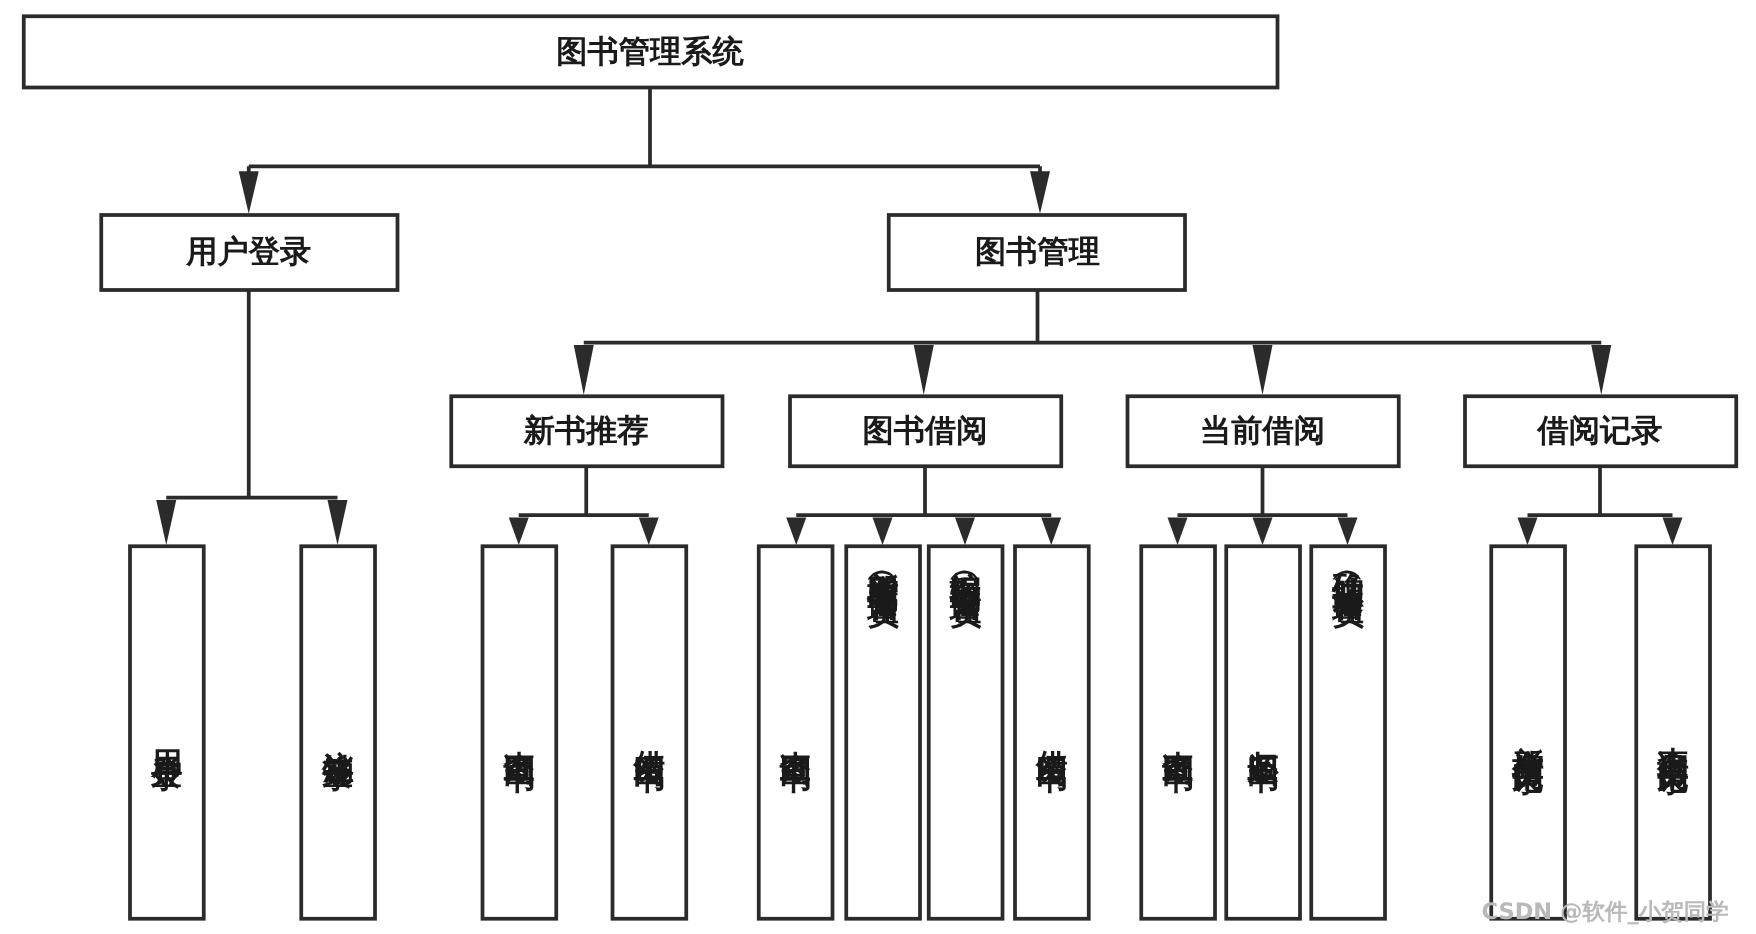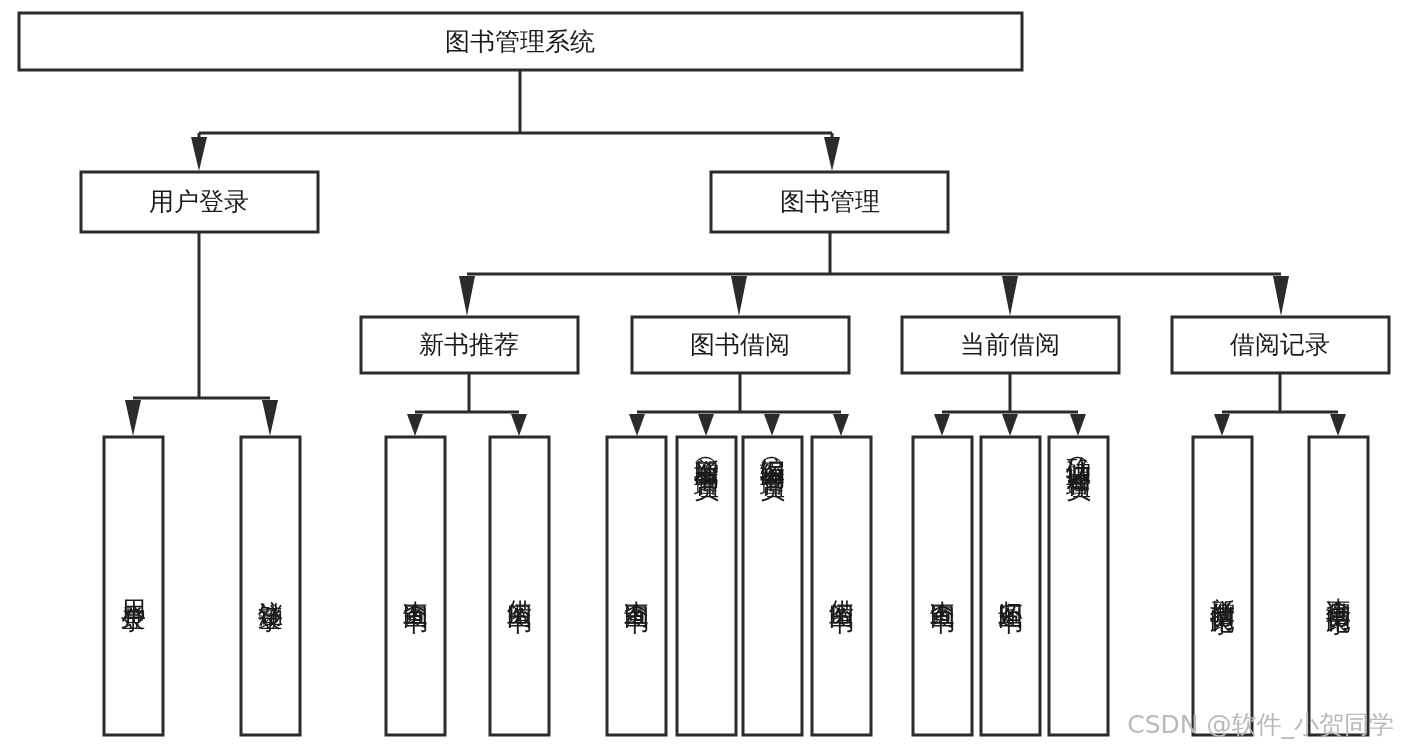--- a/index.html
+++ b/index.html
@@ -10,20 +10,21 @@
   }
   body {
     font-family: "DejaVu Sans", "Liberation Sans", sans-serif;
   }
   #diagram-root {
     position: relative;
     width: 1405px;
     height: 747px;
     background: #ffffff;
     overflow: hidden;
+    font-weight: bold;
   }
   svg#flow-svg {
     position: absolute;
     top: 0;
     left: 0;
     width: 1405px;
     height: 747px;
     display: block;
   }
   .node-rect {
@@ -62,24 +63,24 @@
     text-orientation: upright;
     font-family: "DejaVu Sans", "Liberation Sans", sans-serif;
     font-size: 25px;
     line-height: 1.0;
     letter-spacing: 3px;
     color: #1a1a1a;
     white-space: nowrap;
   }
   .watermark {
     position: absolute;
-    right: 11px;
+    right: 22px;
     bottom: 6px;
     font-family: "DejaVu Sans", "Liberation Sans", sans-serif;
-    font-size: 25px;
+    font-size: 18px;
     color: #b9b9b9;
     white-space: nowrap;
     user-select: none;
   }
 </style>
 </head>
 <body>
 
 <div id="diagram-root">
 

